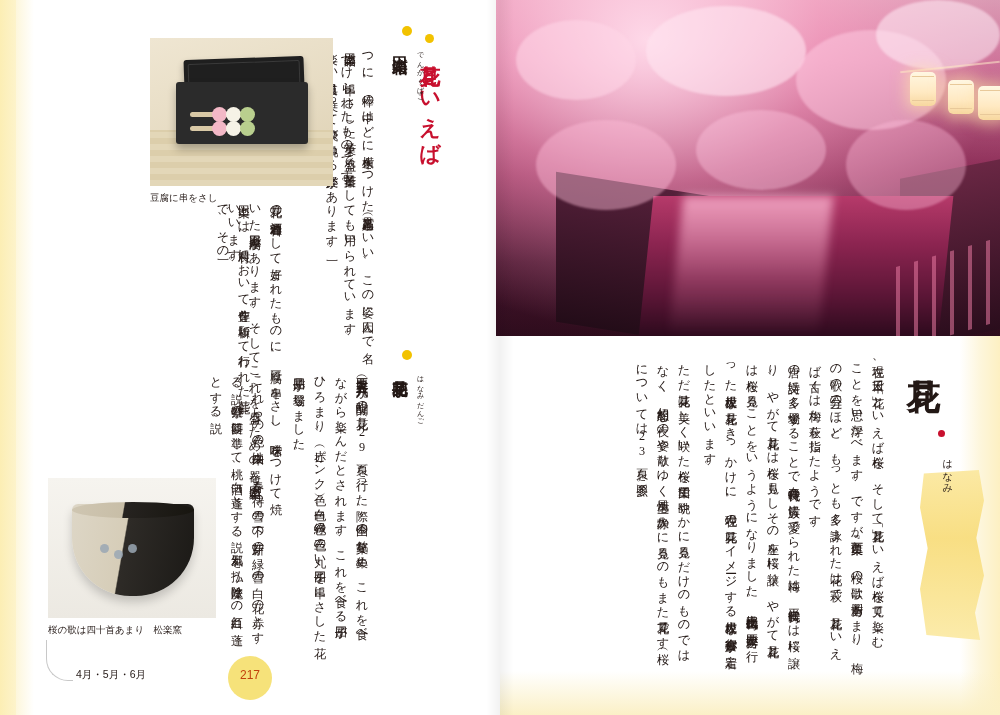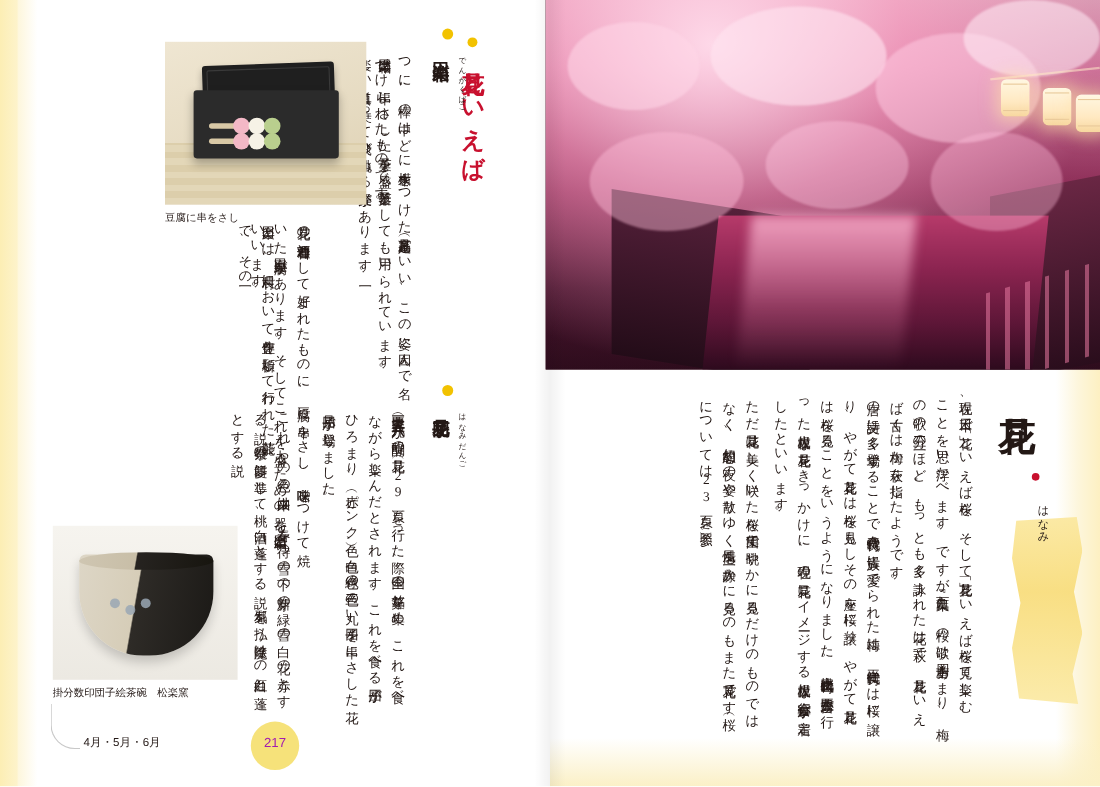--- a/index.html
+++ b/index.html
@@ -84,21 +84,21 @@
   .bowl{position:absolute;left:24px;top:26px;width:122px;height:92px;border-radius:6px 6px 58px 58px;
     background:linear-gradient(100deg,#ddd6c6 0%,#d6cdb8 42%,#2e2b27 43%,#1b1916 100%);
     box-shadow:0 6px 10px rgba(0,0,0,.18);}
   .bowl-rim{position:absolute;left:24px;top:24px;width:122px;height:16px;border-radius:50%;
     background:linear-gradient(100deg,#cfc6b2 0%,#c8bea7 42%,#262320 43%,#17150f 100%);}
   .bowl-dot{position:absolute;width:9px;height:9px;border-radius:50%;background:#9aa7b4;opacity:.85;}
   .cap-bowl{position:absolute;left:48px;top:624px;font-size:9.5px;color:#231815;font-family:"Liberation Sans",sans-serif;}
 
   
   .folio-left{position:absolute;left:228px;top:656px;width:44px;height:44px;border-radius:50%;background:#f6e27a;}
-  .folio-left-num{position:absolute;left:228px;top:668px;width:44px;text-align:center;font-size:12px;color:#a21caf;font-family:"Liberation Sans",sans-serif;}
+  .folio-left-num{position:absolute;left:228px;top:668px;width:44px;text-align:center;font-size:12px;color:#c2410c;font-family:"Liberation Sans",sans-serif;}
   .folio-left-label{position:absolute;left:76px;top:668px;font-size:10.5px;color:#231815;font-family:"Liberation Sans",sans-serif;}
   .folio-rule{position:absolute;left:46px;top:640px;width:26px;height:40px;border-left:1px solid #c8c8c8;border-bottom:1px solid #c8c8c8;border-bottom-left-radius:22px;}
 
   
   .page-right{position:absolute;left:500px;top:0;width:500px;height:715px;background:#ffffff;}
   .right-wash{position:absolute;right:0;top:0;width:40px;height:715px;
     background:linear-gradient(to left,#fdf0c2 0%,#fdf6dc 50%,#ffffff 100%);}
   .right-wash-bottom{position:absolute;right:0;bottom:0;width:500px;height:44px;
     background:linear-gradient(to top,#fbf0c6 0%,rgba(255,255,255,0) 100%);}
   .brush-yellow{position:absolute;right:16px;top:470px;width:64px;height:170px;
@@ -193,21 +193,21 @@
     <div class="lcol vtext" style="right:128px;top:368px;height:270px;">豊臣秀吉（一五三六〜九八）が醍醐の花見（←29頁）を行った際、全国の銘菓を集め、これを食べながら楽しんだとされます。これを食べる団子がひろまり、赤（ピンク）色、白色、緑色の三色の丸い団子を串にさした花見団子が登場しました。</div>
     <div class="lcol vtext" style="right:232px;top:368px;height:270px;">これらの色の由来は、春を待つ雪の下の新芽の緑、雪の白、花の赤とする説、雛祭の菱餅に準じて桃、白酒、蓬とする説、邪気を払う魔除けの紅白と蓬とする説、</div>
 
     <div class="photo-bowl">
       <div class="bowl"></div>
       <div class="bowl-rim"></div>
       <div class="bowl-dot" style="left:52px;top:66px;"></div>
       <div class="bowl-dot" style="left:66px;top:72px;"></div>
       <div class="bowl-dot" style="left:80px;top:66px;"></div>
     </div>
-    <div class="cap-bowl">掛分数印団子絵茶碗　松楽窯</div>
+    <div class="cap-bowl">桜の歌は四十首あまり　松楽窯</div>
 
     <div class="folio-rule"></div>
     <div class="folio-left"></div>
     <div class="folio-left-num">217</div>
     <div class="folio-left-label">4月・5月・6月</div>
   </div>
 
   <div class="page-right">
     <div class="right-wash"></div>
     <div class="right-wash-bottom"></div>

